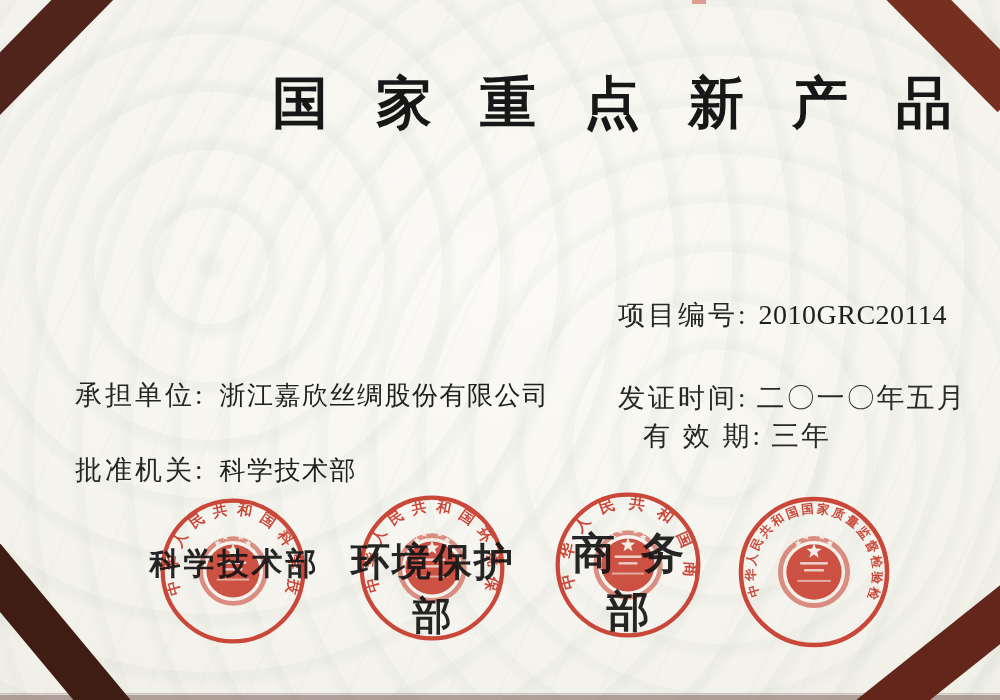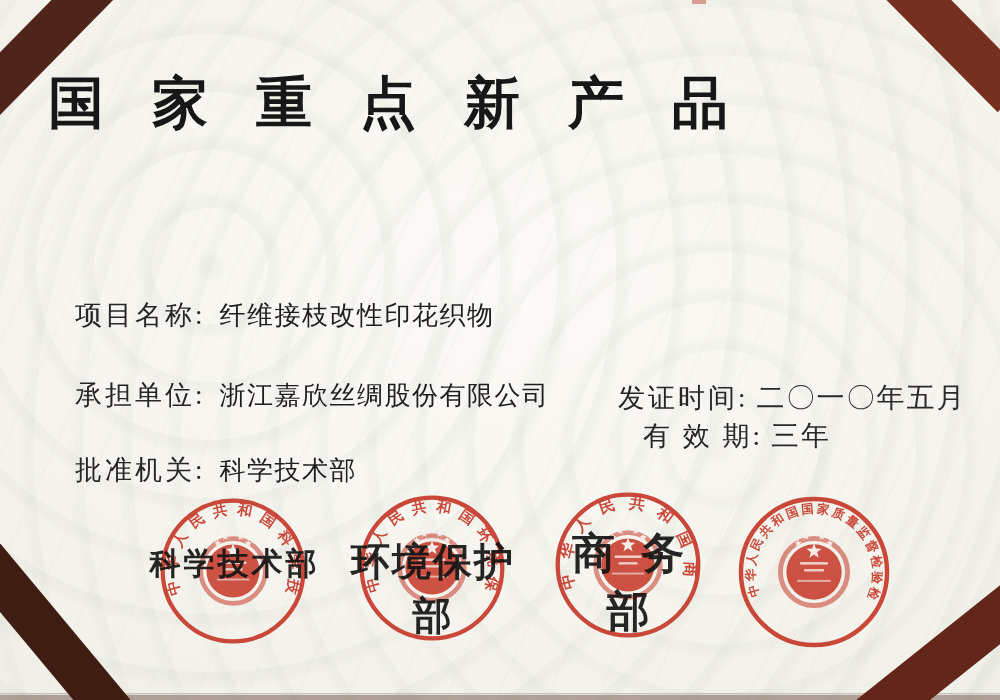--- a/index.html
+++ b/index.html
@@ -18,21 +18,21 @@
     opacity:.8;
   }
   .wm2{
     background-image:repeating-linear-gradient(114deg, rgba(205,211,201,.10) 0 3px, rgba(255,255,255,0) 3px 46px);
     opacity:.7;
   }
   .ribbons{position:absolute;inset:0;z-index:1;}
   .content{position:absolute;inset:0;z-index:2;}
 
   .title{
-    position:absolute;top:66px;left:0;right:0;text-align:left;
+    position:absolute;top:66px;left:0;right:0;text-align:right;
     font-size:56px;font-weight:bold;color:#171717;
     letter-spacing:48px;padding-left:48px;white-space:nowrap;
   }
   .subtitle{
     position:absolute;top:152px;left:0;right:0;text-align:center;
     font-size:70px;font-weight:bold;color:#131313;
     letter-spacing:92px;padding-left:92px;white-space:nowrap;
   }
   .row{position:absolute;white-space:nowrap;}
   .lab{font-size:27px;color:#262626;letter-spacing:3px;}
@@ -78,22 +78,22 @@
     <line x1="98" y1="-16" x2="-16" y2="100" stroke="#4f241a" stroke-width="44"></line>
     <line x1="903" y1="-16" x2="1014" y2="96" stroke="#76301f" stroke-width="46"></line>
     <line x1="-18" y1="556" x2="117" y2="718" stroke="#3f1d13" stroke-width="44"></line>
     <line x1="868" y1="720" x2="1016" y2="602" stroke="#63261a" stroke-width="46"></line>
     <rect x="692" y="0" width="14" height="4" fill="#c0392b" opacity="0.45"></rect>
   </svg>
 
   <div class="content">
     <div class="title">国家重点新产品</div>
 
-    <div class="row row-l1">
-      <span class="lab">项目名称:</span><span class="val">纤维接枝改性印花织物</span>
+    <div class="row row-r1">
+      <span class="lab">项目编号:</span><span class="val">2010GRC20114</span>
     </div>
     <div class="row row-l2">
       <span class="lab">承担单位:</span><span class="val">浙江嘉欣丝绸股份有限公司</span>
     </div>
     <div class="row row-r2">
       <span class="lab">发证时间:</span><span class="val">二〇一〇年五月</span>
     </div>
     <div class="row row-r3">
       <span class="lab">有 效 期:</span><span class="val">三年</span>
     </div>

